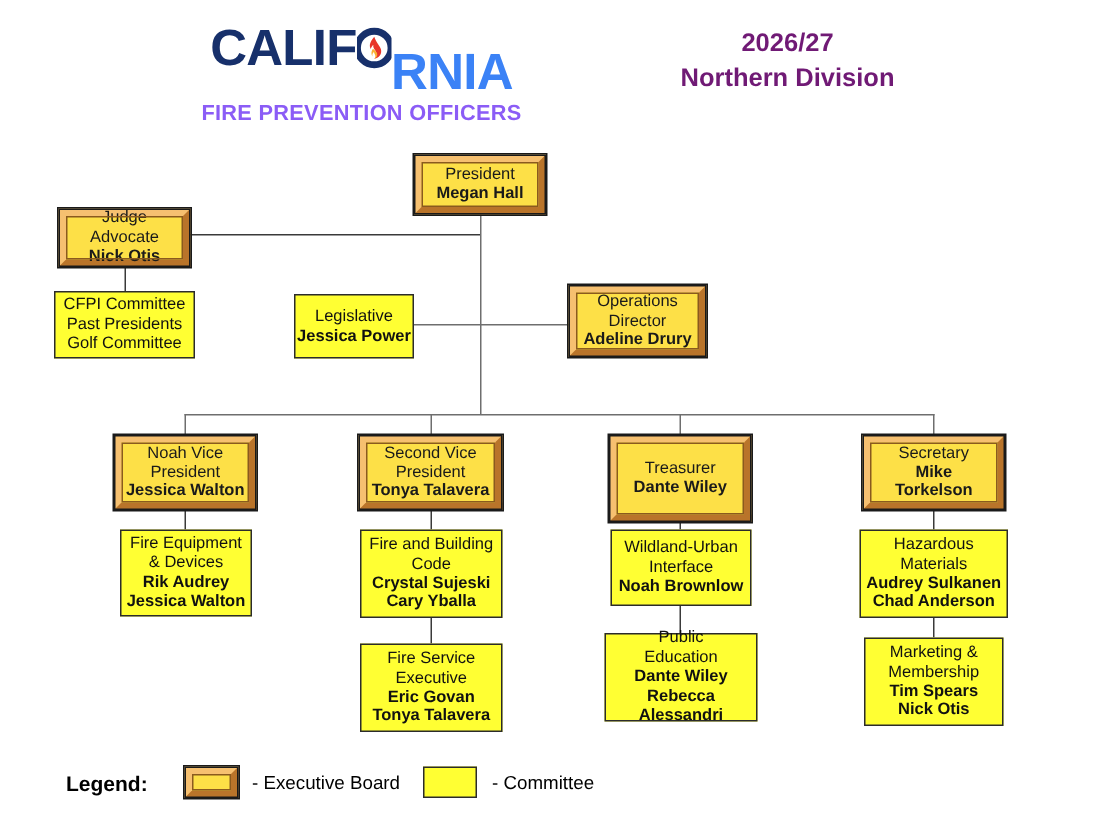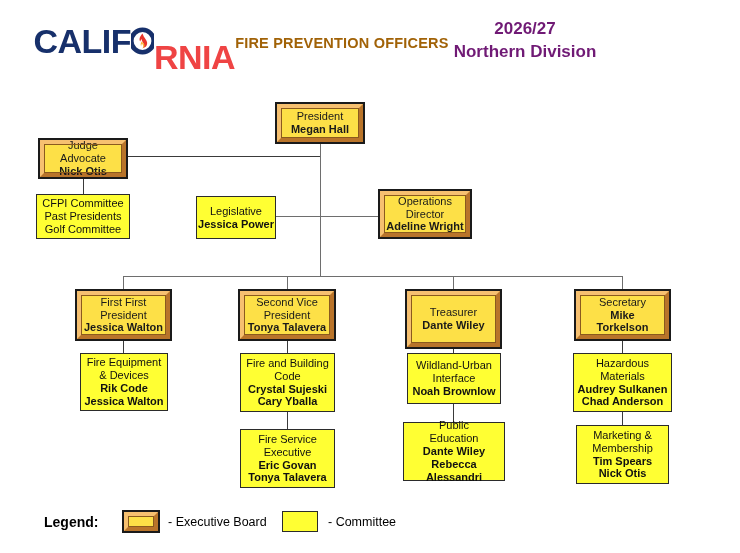--- a/index.html
+++ b/index.html
@@ -5,28 +5,28 @@
   html,body{margin:0;padding:0;background:#ffffff;}
   body{
     width:740px;height:553px;position:relative;overflow:hidden;
     font-family:"Liberation Sans", sans-serif;
     color:#000;
   }
   #canvas{position:absolute;inset:0;}
 
   
   .logo{position:absolute;left:118px;top:12px;width:246px;height:58px;
-        display:flex;flex-direction:row;align-items:center;justify-content:center;}
+        display:flex;flex-direction:column;align-items:center;justify-content:center;}
   .logo-top{font-size:34px;font-weight:bold;letter-spacing:-0.5px;line-height:1;
             display:flex;align-items:center;white-space:nowrap;}
   .logo-cal{color:#17306b;}
-  .logo-rnia{color:#ef4444;margin-top:32px;}
+  .logo-rnia{color:#3b82f6;margin-top:32px;}
   .flame{position:relative;display:inline-block;width:23px;height:30px;margin:0 0px;}
   .flame svg{position:absolute;left:0;top:0;}
-  .logo-sub{color:#a16207;font-size:14.5px;font-weight:bold;letter-spacing:0.2px;
+  .logo-sub{color:#8b5cf6;font-size:14.5px;font-weight:bold;letter-spacing:0.2px;
             margin-top:3px;white-space:nowrap;}
 
   .title{position:absolute;left:430px;top:18px;width:190px;text-align:center;
          color:#701a75;font-weight:bold;font-size:17px;line-height:1.35;}
 
   
   .line{position:absolute;background:#6e6e6e;}
   .line.h{height:1px;}
   .line.v{width:1px;}
   .line.dark{background:#3a3a3a;}
@@ -138,25 +138,25 @@
   </div>
 
   <div class="node cmte" style="left:196px;top:196px;width:80px;height:43px;">
     <span class="ln">Legislative</span>
     <span class="nm">Jessica Power</span>
   </div>
 
   <div class="node exec" style="left:379px;top:190px;width:92px;height:48px;">
     <span class="ln">Operations</span>
     <span class="ln">Director</span>
-    <span class="nm">Adeline Wright</span>
+    <span class="nm">Adeline Drury</span>
   </div>
 
   <div class="node exec" style="left:76px;top:290px;width:95px;height:50px;">
-    <span class="ln">First First</span>
+    <span class="ln">Noah Vice</span>
     <span class="ln">President</span>
     <span class="nm">Jessica Walton</span>
   </div>
 
   <div class="node exec" style="left:239px;top:290px;width:96px;height:50px;">
     <span class="ln">Second Vice</span>
     <span class="ln">President</span>
     <span class="nm">Tonya Talavera</span>
   </div>
 
@@ -167,21 +167,21 @@
 
   <div class="node exec" style="left:575px;top:290px;width:95px;height:50px;">
     <span class="ln">Secretary</span>
     <span class="nm">Mike</span>
     <span class="nm">Torkelson</span>
   </div>
 
   <div class="node cmte" style="left:80px;top:353px;width:88px;height:58px;">
     <span class="ln">Fire Equipment</span>
     <span class="ln">&amp; Devices</span>
-    <span class="nm">Rik Code</span>
+    <span class="nm">Rik Audrey</span>
     <span class="nm">Jessica Walton</span>
   </div>
 
   <div class="node cmte" style="left:240px;top:353px;width:95px;height:59px;">
     <span class="ln">Fire and Building</span>
     <span class="ln">Code</span>
     <span class="nm">Crystal Sujeski</span>
     <span class="nm">Cary Yballa</span>
   </div>
 

